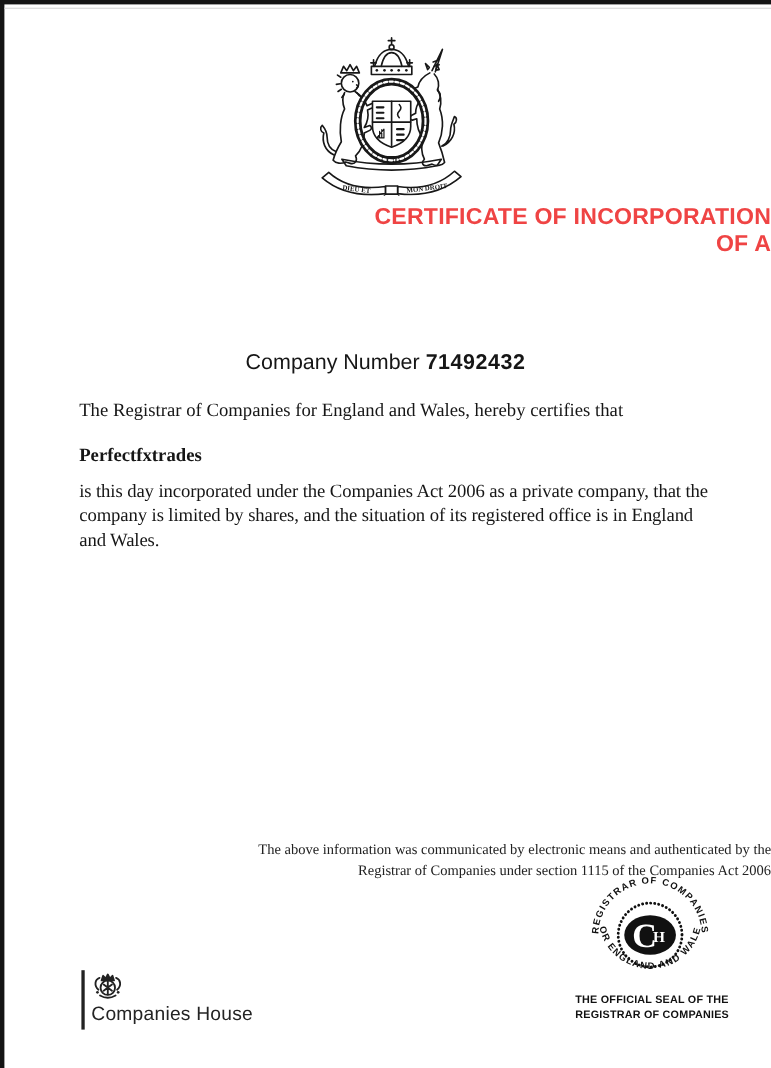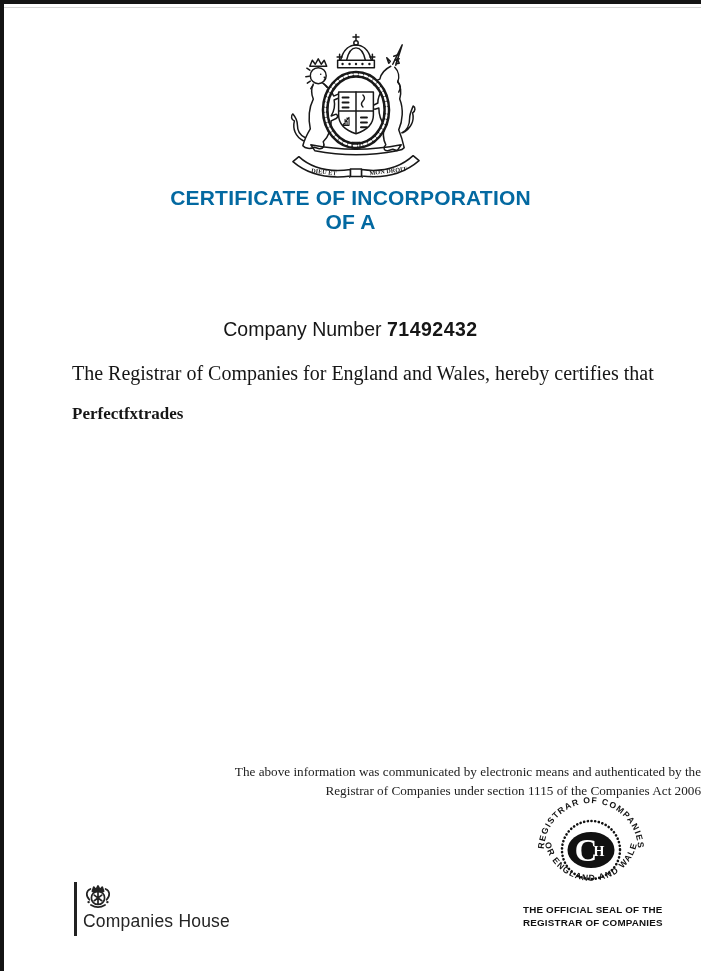--- a/index.html
+++ b/index.html
@@ -13,34 +13,34 @@
     color:#1a1a1a;
   }
   .border-top{position:absolute;left:0;top:0;width:701px;height:4px;background:#141414;}
   .border-left{position:absolute;left:0;top:0;width:4px;height:971px;background:#141414;}
   .hairline{position:absolute;left:4px;top:7px;width:697px;height:1px;background:#d6d6d6;}
 
   .arms{position:absolute;left:279px;top:33px;width:154px;height:145px;}
 
   .title-block{
     position:absolute;left:0;top:186px;width:701px;
-    text-align:center;
+    text-align:right;
     font-family:"Liberation Sans", sans-serif;
     font-weight:bold;font-size:21px;line-height:24px;
-    letter-spacing:0.2px;color:#0369a1;
+    letter-spacing:0.2px;color:#ef4444;
   }
   .company-number{
     position:absolute;left:0;top:318px;width:701px;
     text-align:center;
     font-family:"Liberation Sans", sans-serif;
     font-size:19.5px;color:#161616;
   }
   .company-number b{font-weight:bold;letter-spacing:0.5px;margin-top:20px;}
 
-  .body-text{position:absolute;left:72px;width:585px;font-size:20px;line-height:22px;color:#161616;}
+  .body-text{position:absolute;left:72px;width:585px;font-size:17px;line-height:22px;color:#161616;}
   .certifies{top:362px;}
   .company-name{top:403px;font-weight:bold;font-size:17px;}
   .incorp-para{top:436px;letter-spacing:-0.1px;}
   .given-line{top:528px;}
   .given-line b{font-weight:bold;}
 
   .auth-footer{
     position:absolute;left:0;top:762px;width:701px;
     text-align:right;font-size:13.2px;line-height:19px;color:#222;
   }
@@ -141,20 +141,21 @@
 
   <div class="company-number">
     <span>Company Number</span>
     <b>71492432</b>
   </div>
 
   <div class="body-text certifies">The Registrar of Companies for England and Wales, hereby certifies that</div>
 
   <div class="body-text company-name">Perfectfxtrades</div>
 
+  <div class="body-text incorp-para">is this day incorporated under the Companies Act 2006 as a private company, that the company is limited by shares, and the situation of its registered office is in England and Wales.</div>
 
 
   <div class="auth-footer">
     <div>The above information was communicated by electronic means and authenticated by the</div>
     <div>Registrar of Companies under section 1115 of the Companies Act 2006</div>
   </div>
 
   <svg class="seal" viewBox="0 0 128 106">
     <defs>
       <path id="arcTop" d="M 16.7,61.2 A 47,47 0 1 1 109.3,61.2"></path>

